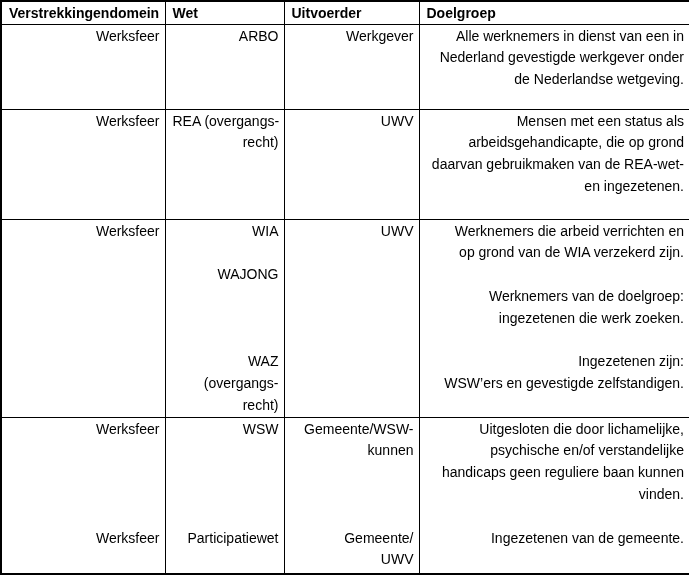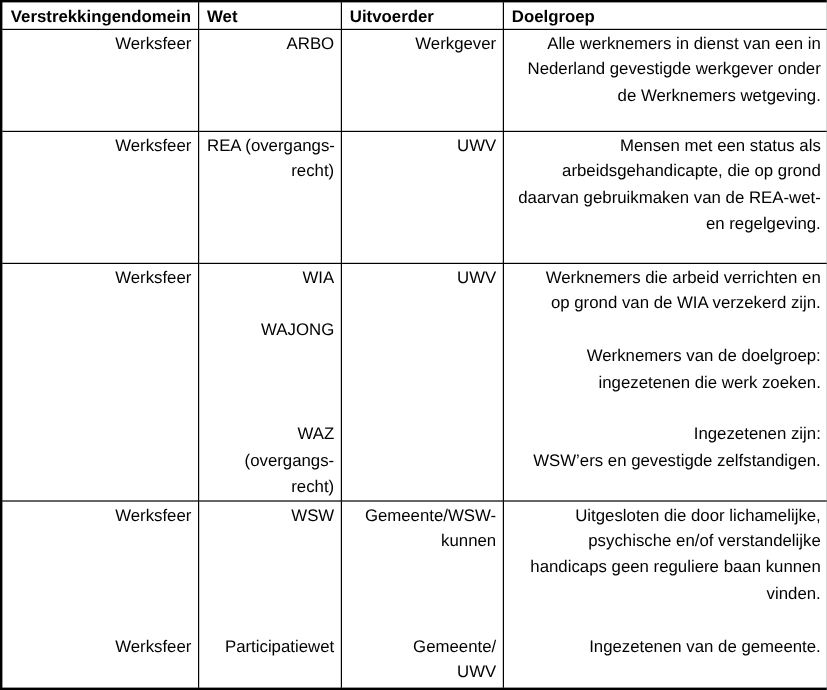--- a/index.html
+++ b/index.html
@@ -74,39 +74,39 @@
         </td>
         <td>
           <div class="line">ARBO</div>
         </td>
         <td>
           <div class="line">Werkgever</div>
         </td>
         <td>
           <div class="line">Alle werknemers in dienst van een in</div>
           <div class="line">Nederland gevestigde werkgever onder</div>
-          <div class="line">de Werknemers wetgeving.</div>
+          <div class="line">de Nederlandse wetgeving.</div>
         </td>
       </tr>
       <tr class="row-rea">
         <td>
           <div class="line">Werksfeer</div>
         </td>
         <td>
           <div class="line">REA (overgangs-</div>
           <div class="line">recht)</div>
         </td>
         <td>
           <div class="line">UWV</div>
         </td>
         <td>
           <div class="line">Mensen met een status als</div>
           <div class="line">arbeidsgehandicapte, die op grond</div>
           <div class="line">daarvan gebruikmaken van de REA-wet-</div>
-          <div class="line">en regelgeving.</div>
+          <div class="line">en ingezetenen.</div>
         </td>
       </tr>
       <tr class="row-wia">
         <td>
           <div class="line">Werksfeer</div>
         </td>
         <td>
           <div class="line">WIA</div>
           <div class="line"></div>
           <div class="line">WAJONG</div>

